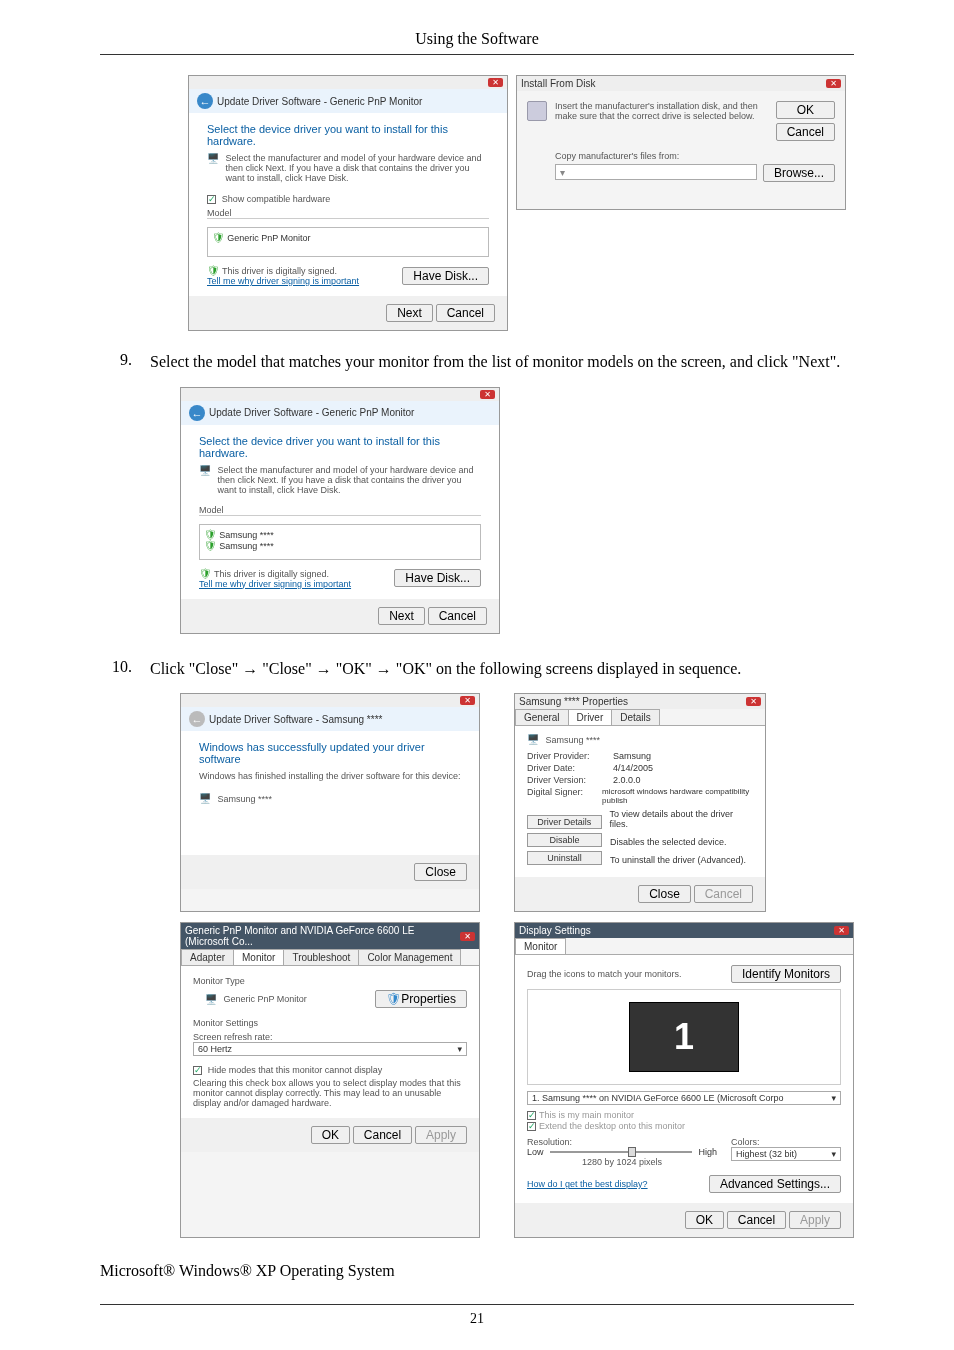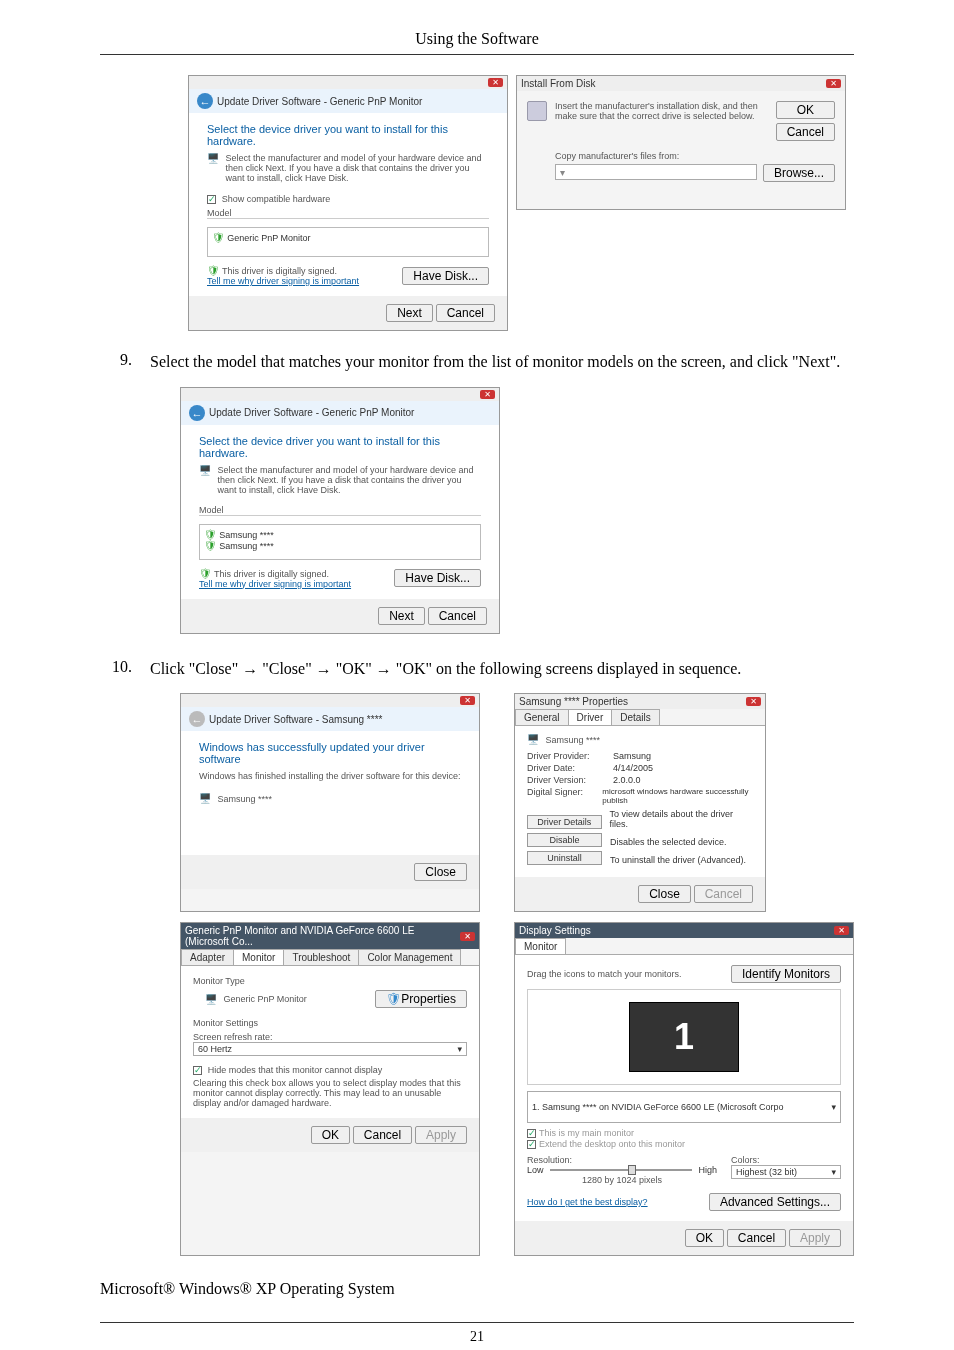--- a/index.html
+++ b/index.html
@@ -207,21 +207,21 @@
         <div class="fieldrow">
             <span class="lbl">Driver Date:</span>
             <span>4/14/2005</span>
           </div>
         <div class="fieldrow">
             <span class="lbl">Driver Version:</span>
             <span>2.0.0.0</span>
           </div>
         <div class="fieldrow">
             <span class="lbl">Digital Signer:</span>
-            <span style="font-size:8px;">microsoft windows hardware successfully publish</span>
+            <span style="font-size:8px;">microsoft windows hardware compatibility publish</span>
           </div>
         <div class="action-btn-row">
             <span class="abtn">Driver Details</span>
             <span>To view details about the driver files.</span>
           </div>
         <div class="action-btn-row">
             <span class="abtn">Disable</span>
             <span>Disables the selected device.</span>
           </div>
         <div class="action-btn-row">
@@ -285,21 +285,21 @@
       <div class="dlg-body" style="padding:10px 12px;">
         <div style="display:flex; justify-content:space-between; align-items:center;">
           <span class="tiny">Drag the icons to match your monitors.</span>
           <button class="btn">Identify Monitors</button>
         </div>
         <div style="border:1px solid #ccc; padding:6px; margin-top:6px;">
           <div class="monitor-preview">
               <span>1</span>
             </div>
         </div>
-        <div style="border:1px solid #aaa; padding:10px 4px; font-size:9px; margin-top:6px; display:flex; justify-content:space-between;">
+        <div style="border:1px solid #aaa; padding:1px 4px; font-size:9px; margin-top:6px; display:flex; justify-content:space-between;">
           <span>1. Samsung **** on NVIDIA GeForce 6600 LE (Microsoft Corpo</span>
             <span>▾</span>
         </div>
         <div style="margin-top:4px;"><span class="checkbox checked"></span><span class="tiny" style="color:#999;">This is my main monitor</span></div>
         <div><span class="checkbox checked"></span><span class="tiny" style="color:#999;">Extend the desktop onto this monitor</span></div>
         <div style="display:flex; gap:14px; margin-top:6px;">
           <div style="flex:1;">
             <div class="tiny">Resolution:</div>
             <div class="slider">
               <span>Low</span>

